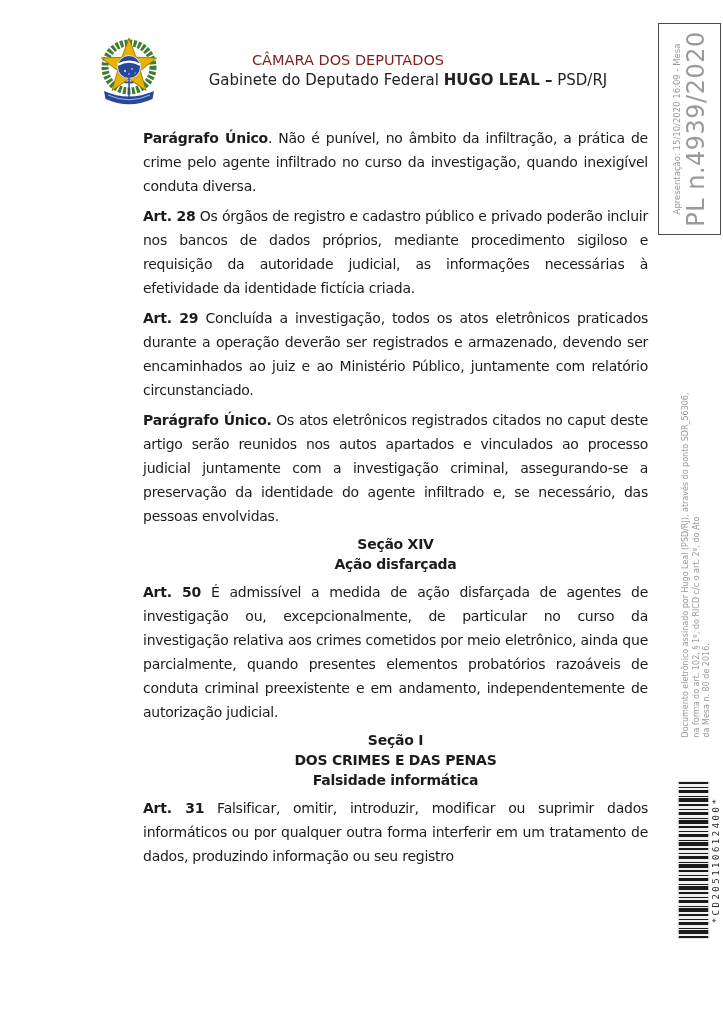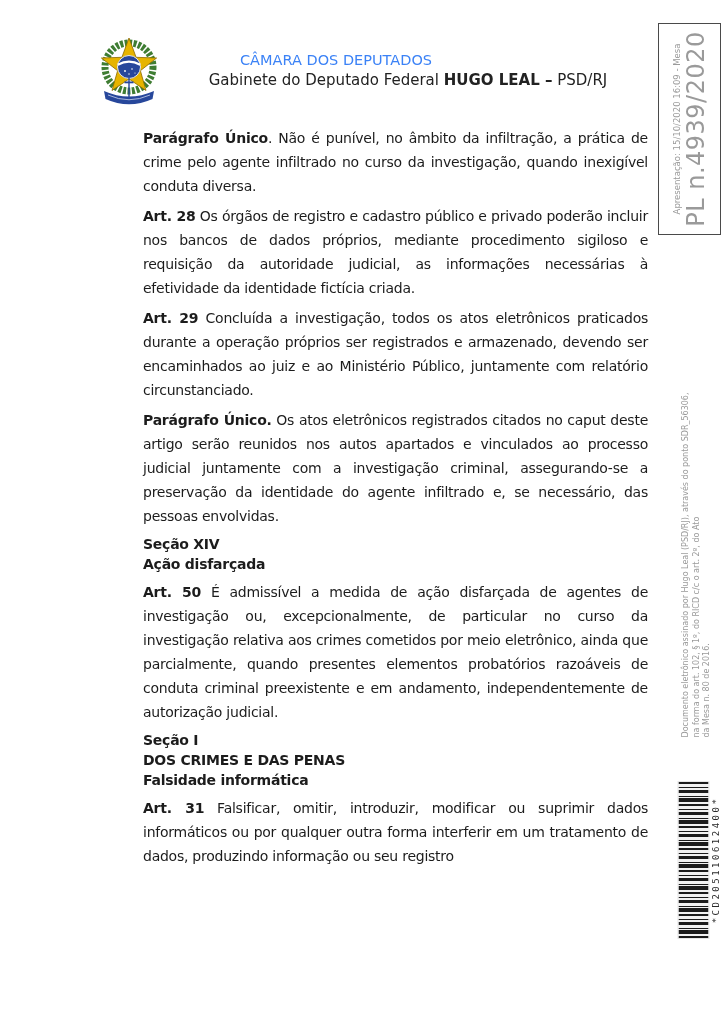--- a/index.html
+++ b/index.html
@@ -9,23 +9,23 @@
     height: 1024px;
     background: #ffffff;
     overflow: hidden;
     font-family: "DejaVu Sans", sans-serif;
     color: #1c1c1c;
   }
 
   
   .crest { position: absolute; left: 95px; top: 36px; }
   .org-name {
-    position: absolute; left: 336px; top: 50px;
+    position: absolute; left: 348px; top: 50px;
     transform: translateX(-50%);
-    font-size: 14.5px; line-height: 20px; color: #3b82f6;
+    font-size: 14.5px; line-height: 20px; color: #7f1d1d;
     white-space: nowrap;
   }
   .office-line {
     position: absolute; left: 408px; top: 70px;
     transform: translateX(-50%);
     font-size: 15px; line-height: 20px; color: #222;
     white-space: nowrap;
   }
   .office-line b { font-weight: 700; margin-top: 28px; }
 
@@ -37,20 +37,21 @@
   .doc-body p {
     margin: 0 0 6px 0;
     line-height: 24px;
     text-align: justify;
     text-justify: inter-word;
   }
   .doc-body p b { font-weight: 700; }
   .doc-body .hd {
     margin: 0 0 6px 0;
     line-height: 20px;
+    text-align: center;
     font-weight: 700;
   }
 
   
   .pl-box {
     position: absolute; left: 658px; top: 23px;
     width: 61px; height: 210px;
     border: 1px solid #4a4a4a;
     background: #fff;
   }
@@ -114,21 +115,21 @@
     <path d="M9,55 Q34,66 59,55 L57.5,63 Q34,73.5 10.5,63 Z" fill="#27479b"></path>
     <path d="M13,59 Q34,68.5 55,59" fill="none" stroke="#b9c4e4" stroke-width="0.9"></path>
   </svg>
 
   <div class="org-name">CÂMARA DOS DEPUTADOS</div>
   <div class="office-line"><span>Gabinete do Deputado Federal </span><b>HUGO LEAL –</b><span> PSD/RJ</span></div>
 
   <div class="doc-body">
     <p><b>Parágrafo Único</b><span>. Não é punível, no âmbito da infiltração, a prática de crime pelo agente infiltrado no curso da investigação, quando inexigível conduta diversa.</span></p>
     <p><b>Art. 28</b><span> Os órgãos de registro e cadastro público e privado poderão incluir nos bancos de dados próprios, mediante procedimento sigiloso e requisição da autoridade judicial, as informações necessárias à efetividade da identidade fictícia criada.</span></p>
-    <p><b>Art. 29</b><span> Concluída a investigação, todos os atos eletrônicos praticados durante a operação próprios ser registrados e armazenado, devendo ser encaminhados ao juiz e ao Ministério Público, juntamente com relatório circunstanciado.</span></p>
+    <p><b>Art. 29</b><span> Concluída a investigação, todos os atos eletrônicos praticados durante a operação deverão ser registrados e armazenado, devendo ser encaminhados ao juiz e ao Ministério Público, juntamente com relatório circunstanciado.</span></p>
     <p><b>Parágrafo Único.</b><span> Os atos eletrônicos registrados citados no caput deste artigo serão reunidos nos autos apartados e vinculados ao processo judicial juntamente com a investigação criminal, assegurando-se a preservação da identidade do agente infiltrado e, se necessário, das pessoas envolvidas.</span></p>
     <div class="hd">
       <div>Seção XIV</div>
       <div>Ação disfarçada</div>
     </div>
     <p><b>Art. 50</b><span> É admissível a medida de ação disfarçada de agentes de investigação ou, excepcionalmente, de particular no curso da investigação relativa aos crimes cometidos por meio eletrônico, ainda que parcialmente, quando presentes elementos probatórios razoáveis de conduta criminal preexistente e em andamento, independentemente de autorização judicial.</span></p>
     <div class="hd">
       <div>Seção I</div>
       <div>DOS CRIMES E DAS PENAS</div>
       <div>Falsidade informática</div>

